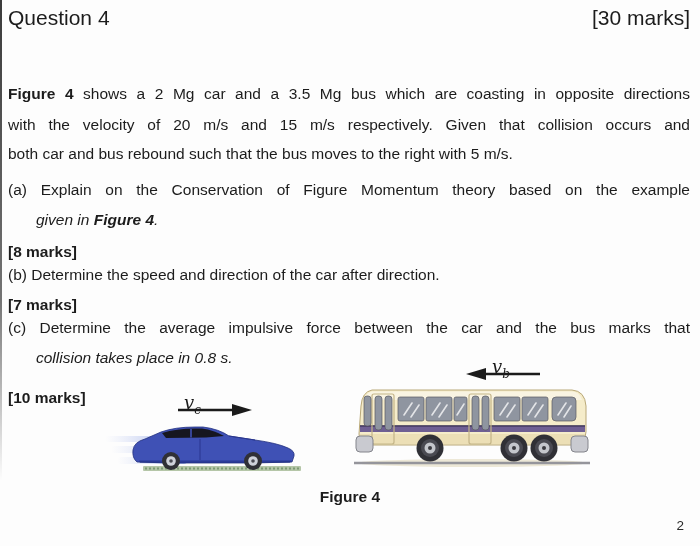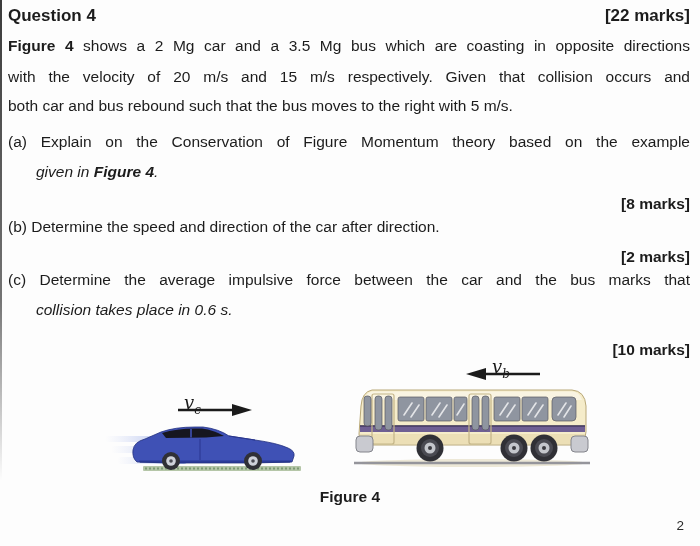--- a/index.html
+++ b/index.html
@@ -8,30 +8,30 @@
     background:#fdfdfd;
     font-family:"Liberation Sans", sans-serif;
     color:var(--text-black,#1c1c1c);
   }
   .scan-edge{
     position:absolute;left:0;top:0;width:2px;height:100%;
     background:linear-gradient(to bottom, rgba(25,25,25,.85) 0%, rgba(25,25,25,.6) 55%, rgba(25,25,25,0) 88%);
   }
   .line{
     position:absolute;left:8px;right:10px;
-    font-size:15.5px;line-height:19px;white-space:nowrap;
+    font-size:15.5px;line-height:19px;white-space:nowrap;margin-top:48px;
   }
   .bold{font-weight:bold;}
   .just{white-space:normal;text-align:justify;text-align-last:justify;}
   .indent{padding-left:28px;font-style:italic;}
-  .marks{text-align:right;font-weight:bold;white-space:nowrap;}
+  .marks{font-weight:bold;white-space:nowrap;}
   .header-row{
     position:absolute;left:8px;right:10px;top:6px;
     display:flex;justify-content:space-between;
-    font-size:17px;font-weight:bold;
+    font-size:21px;font-weight:normal;
   }
   .vlabel{
     position:absolute;
     font-family:"DejaVu Serif", serif;font-style:italic;
     font-size:18px;color:var(--arrow-black,#1b1b1b);margin-top:12px;
   }
   .vlabel sub{font-size:12px;font-style:italic;}
   .fig-caption{
     position:absolute;left:280px;width:140px;top:488px;
     text-align:center;font-weight:bold;font-size:15.5px;
@@ -51,36 +51,36 @@
   .bus-glass{fill:var(--window-gray,#8f95a0);stroke:#5a5a62;stroke-width:.7;}
   .tire{fill:#303036;}
 </style>
 </head>
 <body>
 
 <div class="scan-edge"></div>
 
 <div class="header-row">
   <span>Question 4</span>
-  <span>[22 marks]</span>
+  <span>[30 marks]</span>
 </div>
 
 <div class="line just" style="top:36px"><span class="bold">Figure 4</span><span> shows a 2 Mg car and a 3.5 Mg bus which are coasting in opposite directions</span></div>
 <div class="line just" style="top:67px">with the velocity of 20 m/s and 15 m/s respectively. Given that collision occurs and</div>
 <div class="line" style="top:96px">both car and bus rebound such that the bus moves to the right with 5 m/s.</div>
 
 <div class="line just" style="top:132px">(a) Explain on the Conservation of Figure Momentum theory based on the example</div>
 <div class="line indent" style="top:162px"><span>given in </span><span class="bold">Figure 4</span><span>.</span></div>
 <div class="line marks" style="top:194px">[8 marks]</div>
 
 <div class="line" style="top:217px">(b) Determine the speed and direction of the car after direction.</div>
-<div class="line marks" style="top:247px">[2 marks]</div>
+<div class="line marks" style="top:247px">[7 marks]</div>
 
 <div class="line just" style="top:270px">(c) Determine the average impulsive force between the car and the bus marks that</div>
-<div class="line indent" style="top:300px">collision takes place in 0.6 s.</div>
+<div class="line indent" style="top:300px">collision takes place in 0.8 s.</div>
 <div class="line marks" style="top:340px">[10 marks]</div>
 
 <div class="vlabel" style="left:492px;top:344px"><span>v</span><sub>b</sub></div>
 <svg style="left:464px;top:366px" width="78" height="16" viewBox="0 0 78 16">
   <line class="arrow-stroke" x1="20" y1="8" x2="76" y2="8" stroke-width="2.6"></line>
   <polygon class="arrow-fill" points="22,2 2,8 22,14"></polygon>
 </svg>
 
 <div class="vlabel" style="left:184px;top:380px"><span>v</span><sub>c</sub></div>
 <svg style="left:176px;top:402px" width="78" height="16" viewBox="0 0 78 16">

